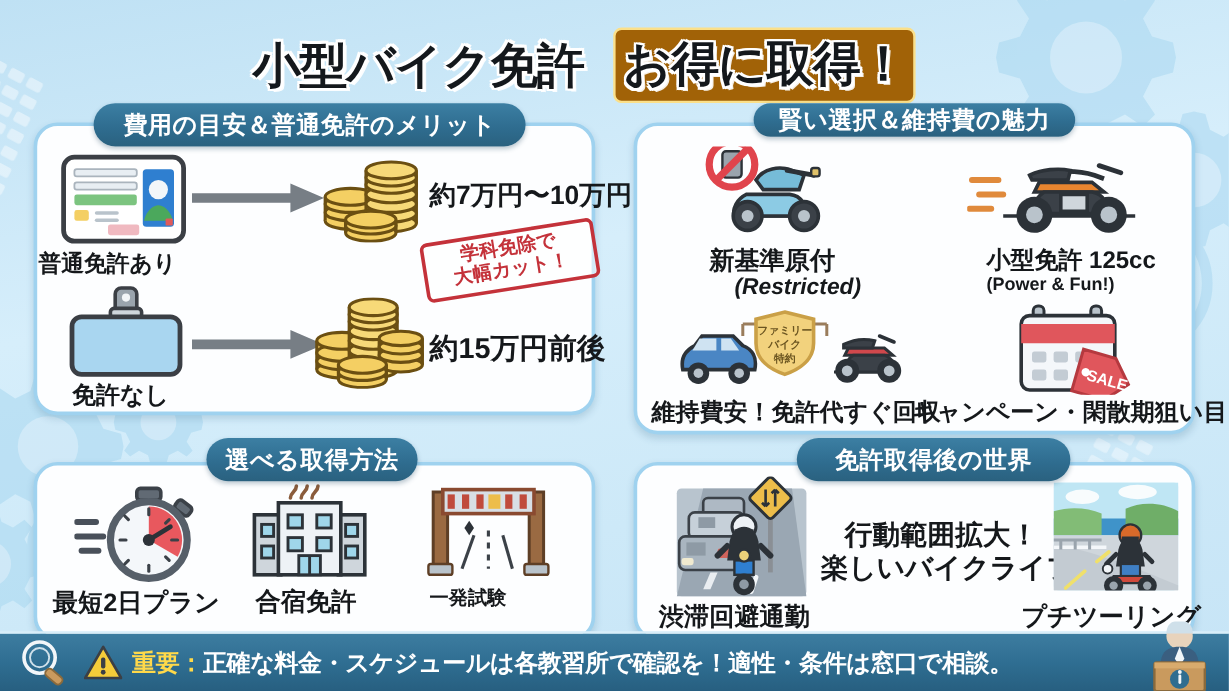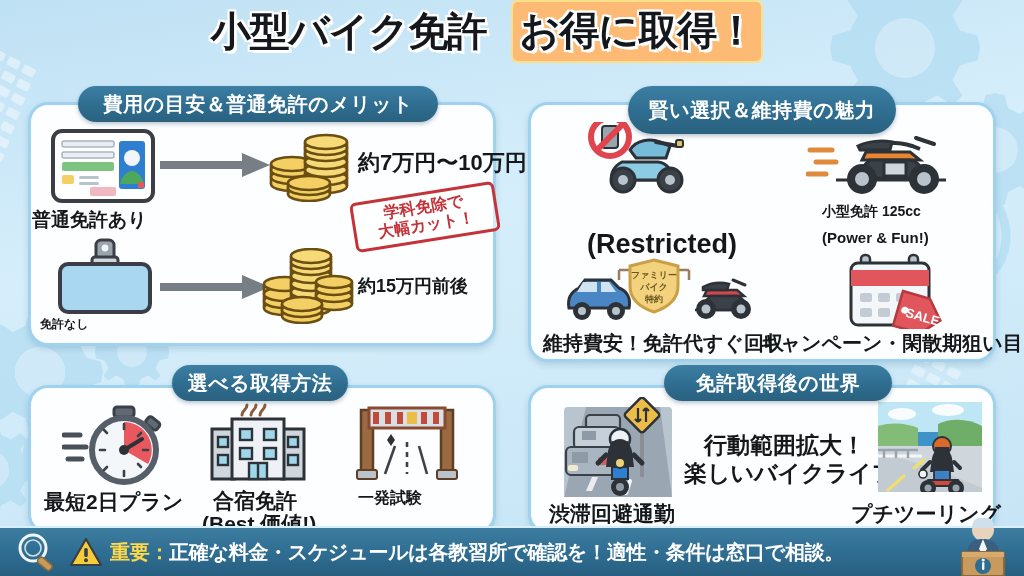--- a/index.html
+++ b/index.html
@@ -14,35 +14,35 @@
   
   .bg-base{
     position:absolute;inset:0;
     background:linear-gradient(170deg,#bfe1f4 0%,#d6eefb 38%,#cde9f8 70%,#c6e4f6 100%);
   }
   .bg-gears{position:absolute;inset:0;opacity:.55;}
   .bg-tread{position:absolute;inset:0;opacity:.5;}
 
   
   .title-wrap{
-    position:absolute;left:0;top:0;width:974px;height:62px;
+    position:absolute;left:0;top:23px;width:974px;height:62px;
     display:flex;align-items:center;justify-content:center;
     white-space:nowrap;
     gap:25px;
   }
   .t-seg{
     font-size:40px;font-weight:bold;color:#14181c;
     letter-spacing:-1px;
     text-shadow:
       2px 0 0 #fff,-2px 0 0 #fff,0 2px 0 #fff,0 -2px 0 #fff,
       2px 2px 0 #fff,-2px 2px 0 #fff,2px -2px 0 #fff,-2px -2px 0 #fff,
       3px 3px 0 rgba(255,255,255,.9);
   }
   .t-hl{
-    background:#fdba74;border-radius:5px;padding:1px 6px 3px 6px;margin:0 2px;
+    background:#a16207;border-radius:5px;padding:1px 6px 3px 6px;margin:0 2px;
     box-shadow:0 0 0 2px #fbe08a;
   }
 
   
   .card{
     position:absolute;
     background:#fdfeff;
     border:3px solid #9fd2ef;
     border-radius:20px;
     box-shadow:0 3px 6px rgba(40,90,120,.18);
@@ -271,21 +271,21 @@
     <div>学科免除で</div>
     <div>大幅カット！</div>
   </div>
 
   <svg class="arrow" style="left:56px;top:238px;" width="98" height="78" viewBox="0 0 98 78">
     <rect x="40" y="2" width="18" height="22" rx="5" fill="#9aa4ad" stroke="#3b3f45" stroke-width="3"></rect>
     <circle cx="49" cy="10" r="3.4" fill="#f2f5f8"></circle>
     <rect x="36" y="19" width="26" height="8" rx="3" fill="#cfd6dc" stroke="#3b3f45" stroke-width="3"></rect>
     <rect x="4" y="26" width="90" height="48" rx="8" fill="#a9d6f0" stroke="#3b3f45" stroke-width="4"></rect>
   </svg>
-  <div class="lbl" style="left:40px;top:316px;font-size:12px;">免許なし</div>
+  <div class="lbl" style="left:60px;top:316px;font-size:20px;">免許なし</div>
 
   <svg class="arrow" style="left:160px;top:272px;" width="112" height="30" viewBox="0 0 112 30">
     <path d="M0 11h82V3l28 12-28 12v-8H0z" fill="#777e85"></path>
   </svg>
 
   <svg class="arrow" style="left:262px;top:248px;" width="92" height="76" viewBox="0 0 92 76">
     <g stroke="#6b4f12" stroke-width="2.6">
       <g fill="#f4cf63">
           <rect x="2" y="36" width="42" height="24" stroke="none"></rect>
           <path d="M2 36v24M44 36v24"></path>
@@ -316,42 +316,43 @@
         </g>
       <g fill="#f4cf63">
           <rect x="20" y="56" width="40" height="12" stroke="none"></rect>
           <path d="M20 56v12M60 56v12"></path>
         <ellipse cx="40" cy="68" rx="20" ry="7"></ellipse>
           <ellipse cx="40" cy="62" rx="20" ry="7"></ellipse>
           <ellipse cx="40" cy="56" rx="20" ry="7"></ellipse>
         </g>
     </g>
   </svg>
-  <div class="lbl" style="left:358px;top:274px;font-size:18px;text-align:center;">約15万円前後</div>
+  <div class="lbl" style="left:358px;top:274px;font-size:24px;text-align:center;">約15万円前後</div>
 
   <div class="card" style="left:528px;top:102px;width:462px;height:254px;"></div>
-  <div class="pill" style="left:628px;top:86px;width:268px;height:48px;font-size:20px;">賢い選択＆維持費の魅力</div>
+  <div class="pill" style="left:628px;top:86px;width:268px;height:28px;font-size:20px;">賢い選択＆維持費の魅力</div>
 
   <svg class="arrow" style="left:578px;top:122px;" width="128" height="82" viewBox="0 0 128 82">
     <g>
       <path d="M36 58h58" stroke="#2c3238" stroke-width="3"></path>
       <path d="M52 28c6-10 20-12 30-8l10 4-4 12H58z" fill="#76bcd8" stroke="#2c3238" stroke-width="3"></path>
       <path d="M44 40c-8 4-12 12-10 18h58c3-8-2-17-12-18z" fill="#8ccbe4" stroke="#2c3238" stroke-width="3"></path>
       <path d="M78 20l22 4" stroke="#2c3238" stroke-width="4" stroke-linecap="round"></path>
       <rect x="98" y="18" width="7" height="7" rx="2" fill="#e0c26a" stroke="#2c3238" stroke-width="2"></rect>
       <circle cx="45" cy="58" r="12" fill="#3b4148" stroke="#2c3238" stroke-width="3"></circle>
       <circle cx="45" cy="58" r="5" fill="#b9c3cb"></circle>
       <circle cx="92" cy="58" r="12" fill="#3b4148" stroke="#2c3238" stroke-width="3"></circle>
       <circle cx="92" cy="58" r="5" fill="#b9c3cb"></circle>
       <rect x="24" y="4" width="16" height="22" rx="3" fill="#9aa4ad" stroke="#2c3238" stroke-width="2"></rect>
       <circle cx="32" cy="15" r="19" fill="none" stroke="#e0444c" stroke-width="6"></circle>
       <path d="M19 28L45 2" stroke="#e0444c" stroke-width="6"></path>
     </g>
   </svg>
-  <div class="lbl" style="left:587px;top:229px;font-size:27px;">(Restricted)</div>
+  <div class="lbl" style="left:591px;top:203px;font-size:21px;">新基準原付</div>
+  <div class="lbl" style="left:612px;top:229px;font-size:19px;font-style:italic;">(Restricted)</div>
 
   <svg class="arrow" style="left:806px;top:122px;" width="152" height="82" viewBox="0 0 152 82">
     <g>
       <path d="M30 58h110" stroke="#2c3238" stroke-width="3"></path>
       <g stroke="#e08a3c" stroke-width="5" stroke-linecap="round">
         <path d="M4 28h22"></path>
           <path d="M10 40h20"></path>
           <path d="M2 52h18"></path>
       </g>
       <path d="M60 30h44l10 8H56z" fill="#e8852f" stroke="#2c3238" stroke-width="3"></path>
@@ -359,21 +360,21 @@
       <path d="M52 24c10-5 24-6 34-4l-2 8H54z" fill="#3b4148" stroke="#2c3238" stroke-width="3"></path>
       <path d="M64 38c-6 4-10 12-8 18h58c4-8 0-16-10-18z" fill="#3b4148" stroke="#2c3238" stroke-width="3"></path>
       <path d="M78 40h22v14H78z" fill="#cfd6dc" stroke="#2c3238" stroke-width="3"></path>
       <path d="M110 16l18 6" stroke="#2c3238" stroke-width="4" stroke-linecap="round"></path>
       <circle cx="56" cy="57" r="15" fill="#2c3238"></circle>
       <circle cx="56" cy="57" r="7" fill="#b9c3cb"></circle>
       <circle cx="118" cy="57" r="15" fill="#2c3238"></circle>
       <circle cx="118" cy="57" r="7" fill="#b9c3cb"></circle>
     </g>
   </svg>
-  <div class="lbl" style="left:822px;top:203px;font-size:14px;">小型免許 125cc</div>
+  <div class="lbl" style="left:822px;top:203px;font-size:20px;">小型免許 125cc</div>
   <div class="lbl" style="left:822px;top:229px;font-size:15px;">(Power &amp; Fun!)</div>
 
   <svg class="arrow" style="left:555px;top:256px;" width="198" height="74" viewBox="0 0 198 74">
     <path d="M64 14h70" fill="none" stroke="#9a7d5c" stroke-width="2.5"></path>
     <path d="M64 14v10M134 14v10" fill="none" stroke="#9a7d5c" stroke-width="2.5"></path>
 
     <g>
       <path d="M14 52c-2-10 2-16 10-20l6-8h26l8 8c8 3 12 10 10 20z" fill="#4a86c4" stroke="#2c3238" stroke-width="3"></path>
       <path d="M28 26h14v10H22z" fill="#cfe3f2"></path>
       <path d="M46 26h8l7 10H46z" fill="#cfe3f2"></path>
@@ -464,21 +465,20 @@
         <rect x="54" y="47" width="12" height="11"></rect>
       <rect x="8" y="36" width="10" height="10"></rect>
         <rect x="8" y="54" width="10" height="10"></rect>
       <rect x="78" y="36" width="10" height="10"></rect>
         <rect x="78" y="54" width="10" height="10"></rect>
     </g>
     <rect x="39" y="62" width="18" height="16" fill="#9fd6ea" stroke="#2c3238" stroke-width="2.4"></rect>
     <path d="M48 62v16" stroke="#2c3238" stroke-width="2.4"></path>
   </svg>
   <div class="lbl" style="left:213px;top:487px;font-size:21px;">合宿免許</div>
-  <div class="lbl" style="left:202px;top:510px;font-size:21px;">(Best 価値!)</div>
 
   <svg class="arrow" style="left:355px;top:402px;" width="104" height="80" viewBox="0 0 104 80">
     <rect x="6" y="8" width="12" height="64" fill="#9a6a42" stroke="#5e3f26" stroke-width="2.5"></rect>
     <rect x="86" y="8" width="12" height="64" fill="#9a6a42" stroke="#5e3f26" stroke-width="2.5"></rect>
     <rect x="2" y="68" width="20" height="9" rx="2" fill="#b9c3cb" stroke="#5e3f26" stroke-width="2"></rect>
     <rect x="82" y="68" width="20" height="9" rx="2" fill="#b9c3cb" stroke="#5e3f26" stroke-width="2"></rect>
     <rect x="14" y="6" width="76" height="20" fill="#d8dfe5" stroke="#8a4a30" stroke-width="3"></rect>
     <g fill="#c04b3c">
       <rect x="18" y="10" width="6" height="12"></rect>
         <rect x="30" y="10" width="6" height="12"></rect>

